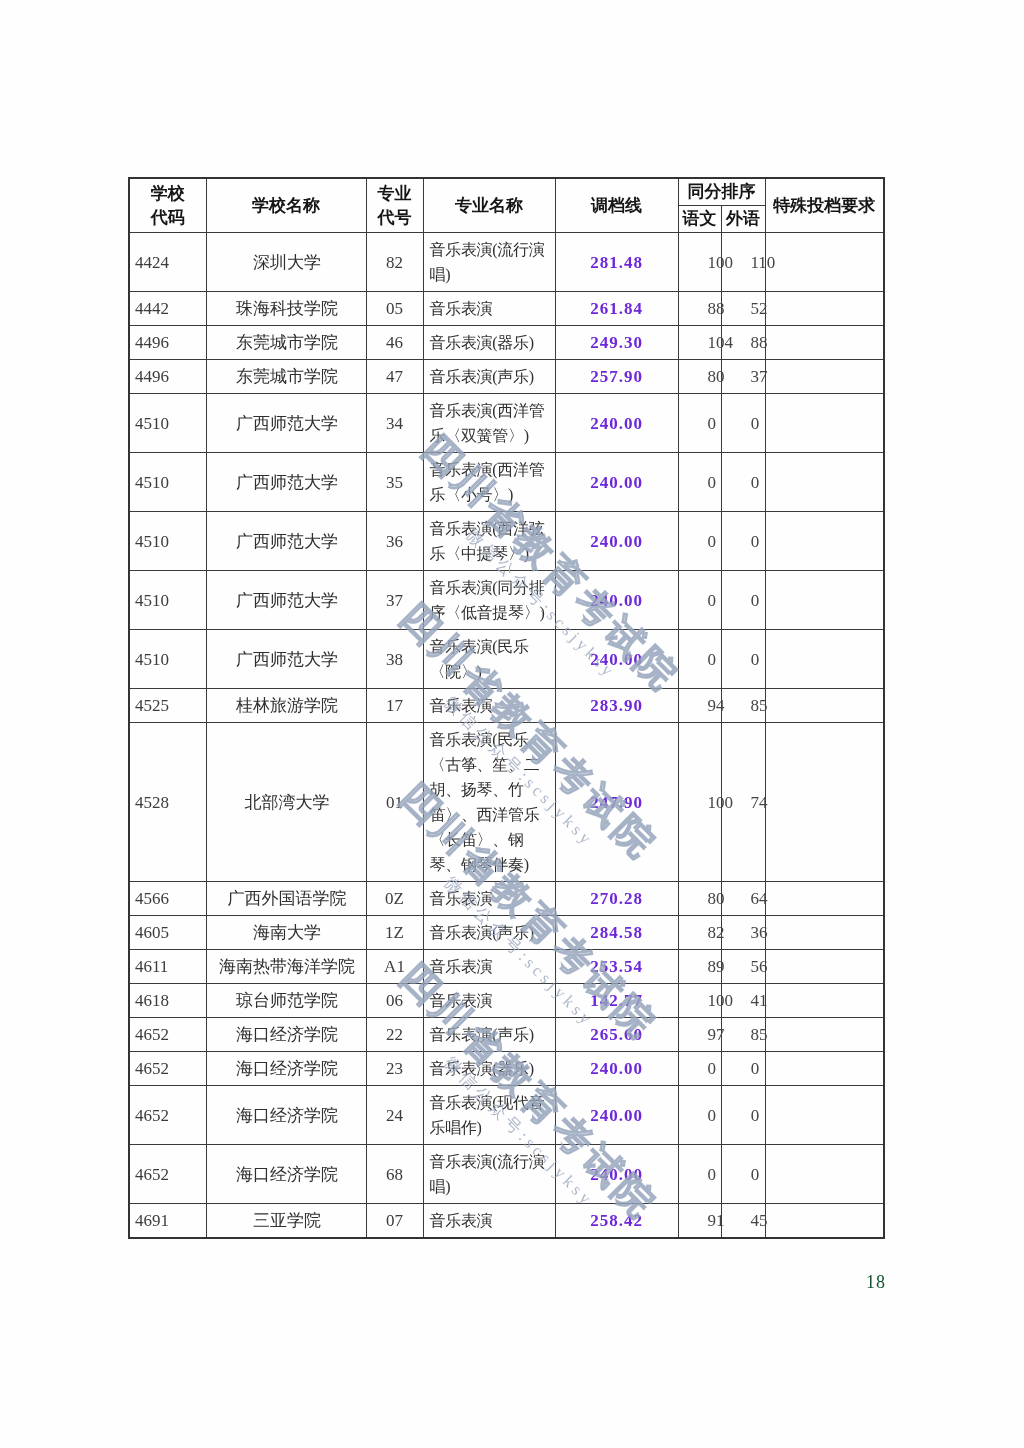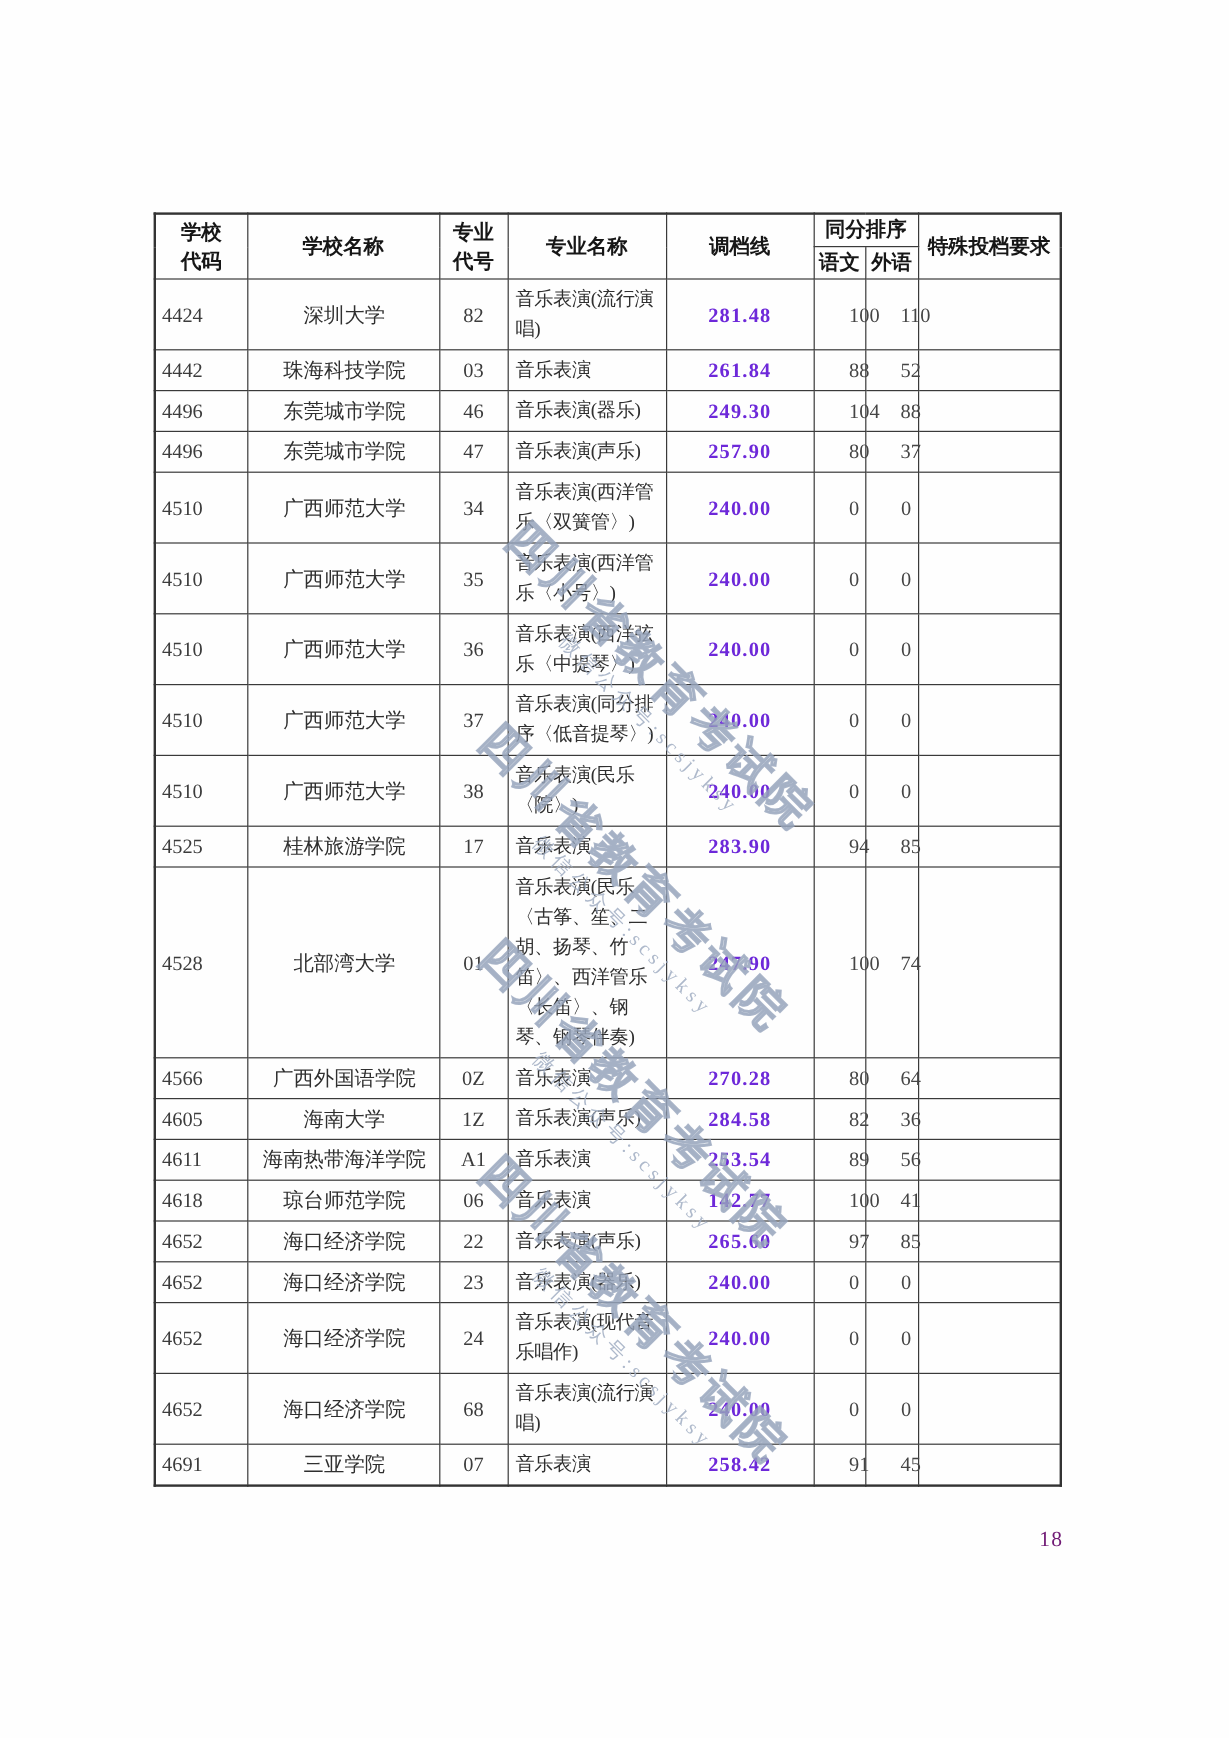--- a/index.html
+++ b/index.html
@@ -41,21 +41,21 @@
   td.col-mcode   { text-align:center; color:#3c3c3c; }
   td.col-mname   { text-align:left; padding-left:6px; font-size:16px; letter-spacing:-0.3px; line-height:25px; }
   td.col-score   { text-align:center; font-weight:bold; color:#6d28d9; letter-spacing:1px; }
   td.col-num     { text-align:center; color:#454545;padding-left:29px; }
   td.col-special { text-align:center; }
 
   .page-number {
     position:absolute;
     left:866px; top:1272px;
     font-size:18px;
-    color:#701a75;
+    color:#14532d;
     letter-spacing:1px;
   }
 
   
   .wm {
     position:absolute;
     transform:rotate(45deg);
     transform-origin:top left;
     pointer-events:none;
     z-index:5;
@@ -120,21 +120,21 @@
           <td class="col-mcode">82</td>
           <td class="col-mname">音乐表演(流行演唱)</td>
           <td class="col-score">281.48</td>
           <td class="col-num">100</td>
           <td class="col-num">110</td>
           <td class="col-special"></td>
         </tr>
         <tr>
           <td class="col-code">4442</td>
           <td class="col-name">珠海科技学院</td>
-          <td class="col-mcode">03</td>
+          <td class="col-mcode">05</td>
           <td class="col-mname">音乐表演</td>
           <td class="col-score">261.84</td>
           <td class="col-num">88</td>
           <td class="col-num">52</td>
           <td class="col-special"></td>
         </tr>
         <tr>
           <td class="col-code">4496</td>
           <td class="col-name">东莞城市学院</td>
           <td class="col-mcode">46</td>

